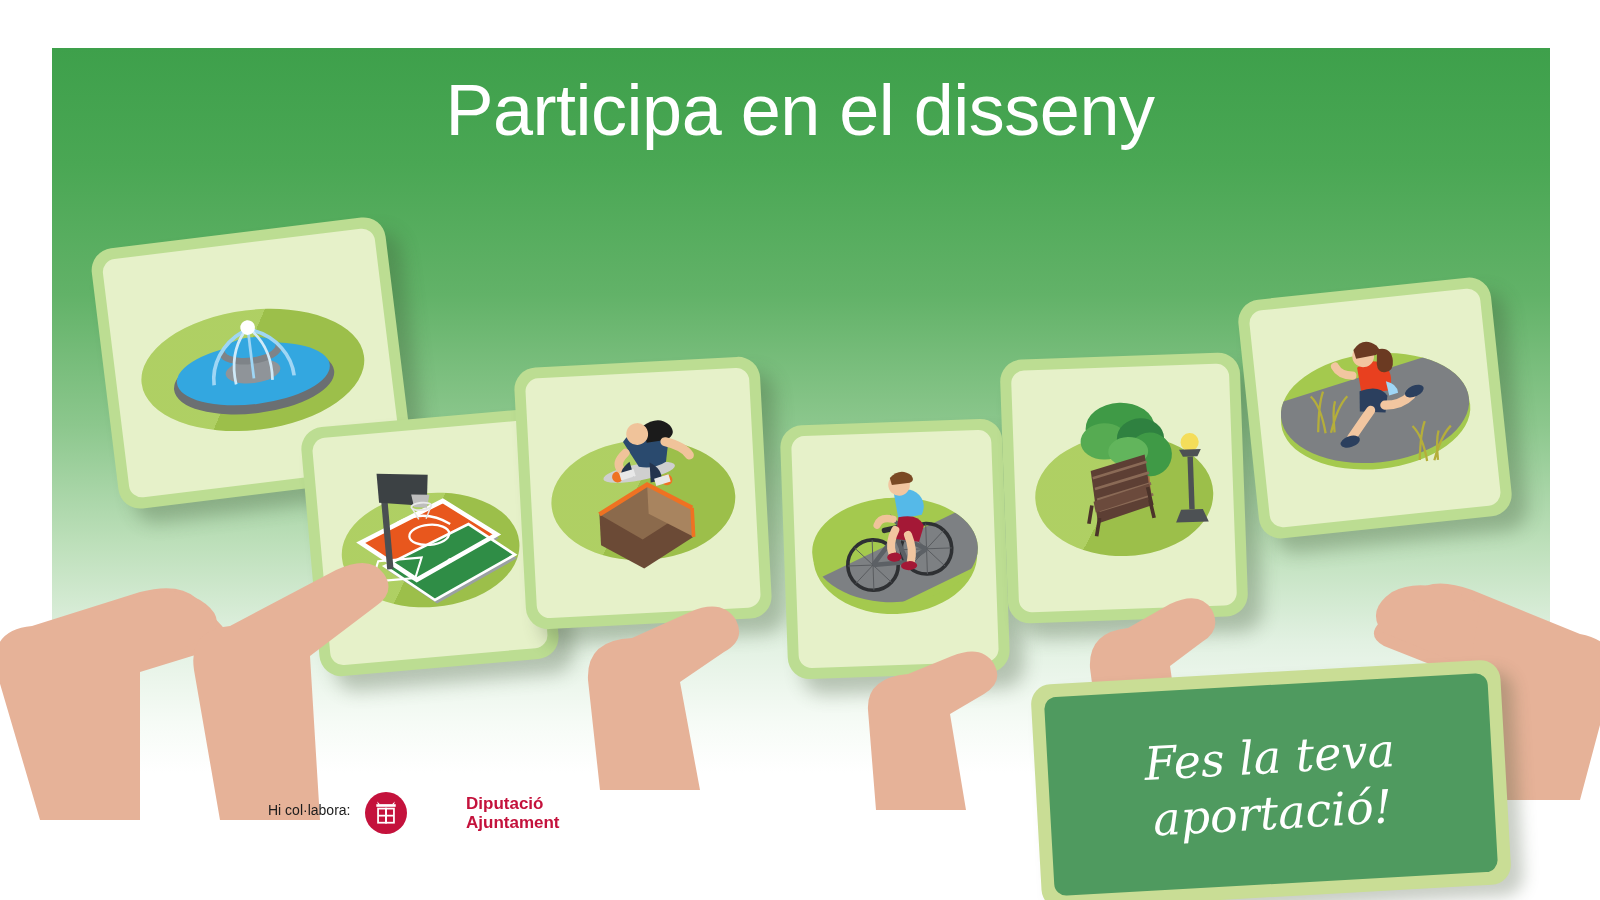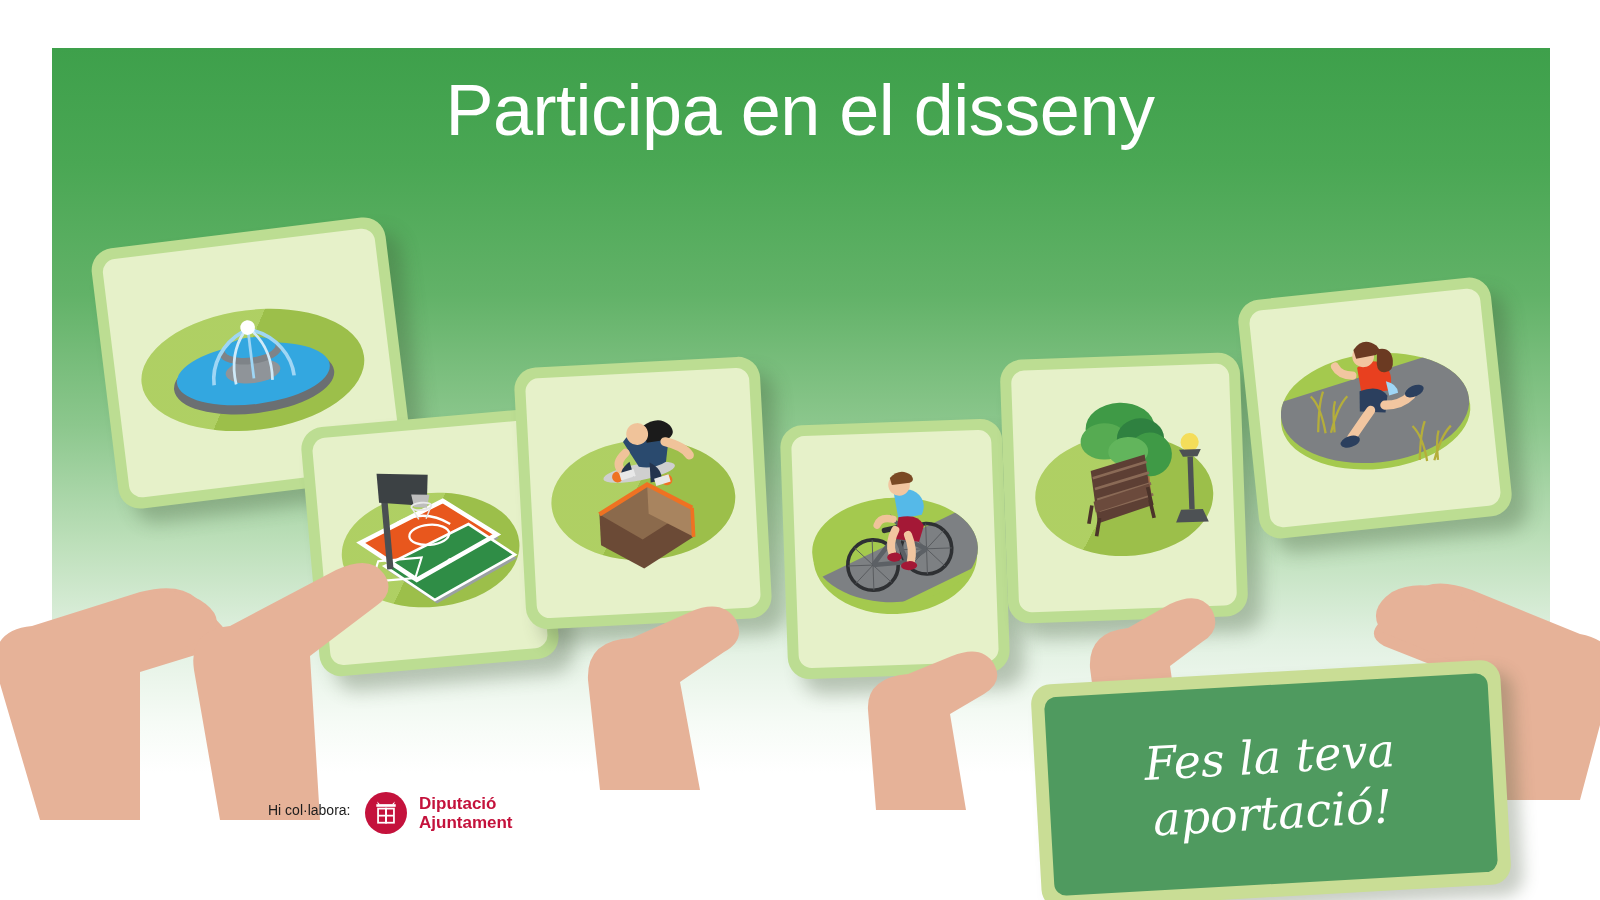--- a/index.html
+++ b/index.html
@@ -83,21 +83,21 @@
   .ajt-crest{
     width:42px;background:#9c1539;border-radius:3px;
     display:flex;align-items:center;justify-content:center;
   }
   .ajt-name{
     margin-left:6px;background:#231f20;border-radius:7px;color:#fff;
     font-size:14px;line-height:15px;font-weight:400;
     padding:6px 12px;display:flex;flex-direction:column;justify-content:center;
   }
   .collab{position:absolute;left:268px;top:20px;font-size:14px;color:#1c1c1c;}
-  .dipu{position:absolute;left:365px;top:10px;display:flex;align-items:center;}
+  .dipu{position:absolute;left:365px;top:10px;display:flex;align-items:center;gap:47px;}
   .dipu-seal{
     width:42px;height:42px;border-radius:50%;background:#c4123c;
     display:flex;align-items:center;justify-content:center;
   }
   .dipu-name{
     margin-left:12px;color:#c4123c;font-weight:700;font-size:17px;line-height:19px;
   }
 </style>
 </head>
 <body>

